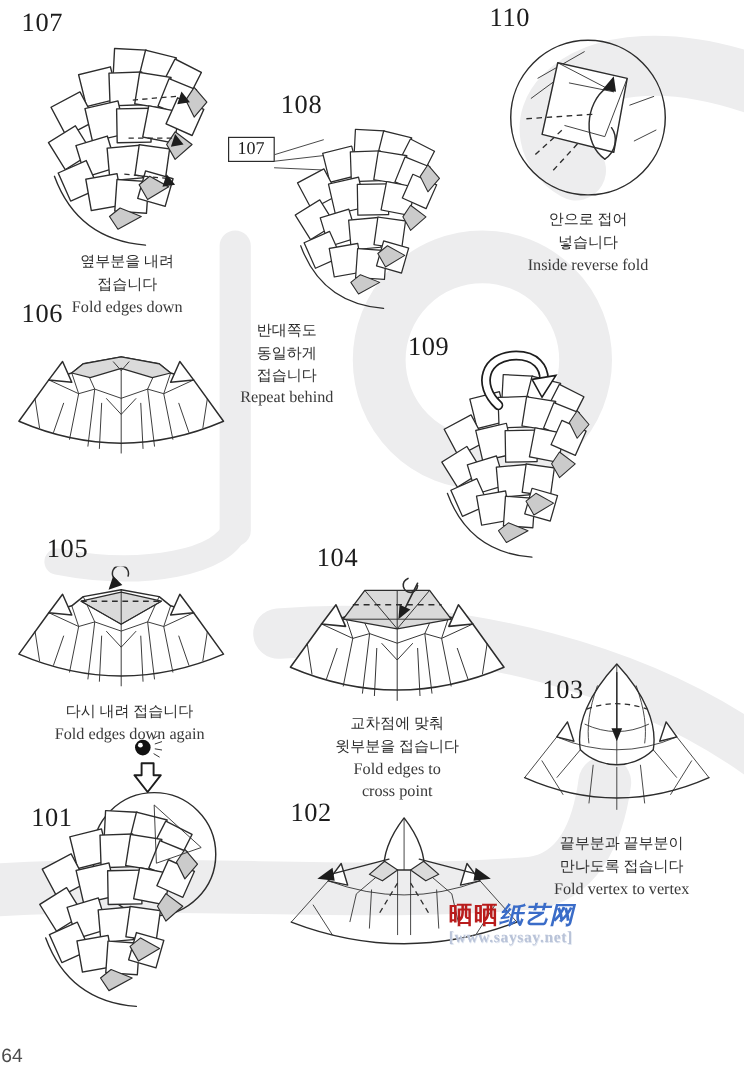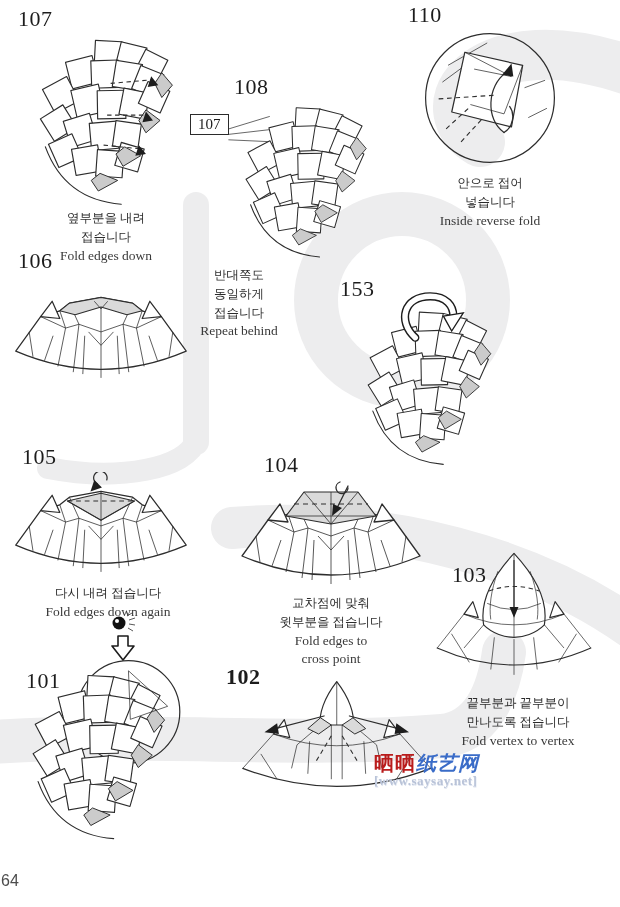--- a/index.html
+++ b/index.html
@@ -164,33 +164,33 @@
   <div class="step" style="left:18px;top:248px;width:190px;">
     <div class="step-num">106</div>
     <svg class="diagram" width="182" height="104" viewBox="0 0 190 108" style="margin:4px 0 0 -8px;">
       <use href="#dome"></use>
       <polygon class="sh2" points="52,34 62,26 95,20 128,26 138,34 122,38 95,30 68,38"></polygon>
       <path class="thin" d="M88,24 L95,32 L102,24"></path>
     </svg>
   </div>
 
   <div class="step" style="left:340px;top:276px;width:180px;">
-    <div class="step-num">153</div>
+    <div class="step-num">109</div>
     <svg class="diagram" width="158" height="178" viewBox="0 0 170 215" style="margin:-14px 0 0 12px;">
       <use href="#blob" y="22" width="170" height="193"></use>
       <g>
         <path d="M66,60 C44,40 52,10 84,10 C104,10 112,22 112,34" fill="none" stroke="#1d1d1d" stroke-width="10" stroke-linecap="round"></path>
         <path d="M66,60 C44,40 52,10 84,10 C104,10 112,22 112,34" fill="none" stroke="#ffffff" stroke-width="6.5" stroke-linecap="round"></path>
         <polygon points="100,34 124,30 110,52" fill="#ffffff" stroke="#1d1d1d" stroke-width="1.6"></polygon>
       </g>
     </svg>
   </div>
 
   <div class="step" style="left:18px;top:444px;width:190px;">
-    <div class="step-num" style="margin-left:4px;">105</div>
+    <div class="step-num" style="margin-left:21px;">105</div>
     <svg class="diagram" width="182" height="104" viewBox="0 0 190 108" style="margin:2px 0 0 -8px;">
       <use href="#dome"></use>
       <polygon class="sh2" points="60,30 95,22 130,30 95,50"></polygon>
       <path class="thin" d="M60,30 L95,50 M130,30 L95,50 M95,22 L95,50"></path>
       <path class="dash" d="M60,30 L130,30"></path>
       <path class="ln" d="M101,8 a7,7 0 1,0 -10,4"></path>
       <polygon class="ah" points="88,8 96,16 84,20"></polygon>
     </svg>
     <div class="caption" style="width:180px;margin-top:8px;">
       <div class="cap-ko">다시 내려 접습니다</div>
@@ -256,21 +256,21 @@
     </svg>
     <div class="step-num" style="position:absolute;left:8px;top:58px;">101</div>
     <svg class="diagram" width="178" height="196" viewBox="0 0 190 210" style="margin-top:44px;">
       <circle class="ln" cx="118" cy="62" r="55"></circle>
       <use href="#blob" x="8" y="16" width="160" height="184"></use>
       <path class="thin" d="M118,18 L160,56 L120,70 Z" fill="#fff"></path>
     </svg>
   </div>
 
   <div class="step" style="left:226px;top:664px;width:236px;">
-    <div class="step-num" style="font-weight:bold;">102</div>
+    <div class="step-num" style="margin-left:16px;">102</div>
     <svg class="diagram" width="226" height="122" viewBox="0 0 225 135" style="margin-top:-12px;">
       <path class="ln" d="M6,100 Q110,140 214,100"></path>
       <path class="thin" d="M6,100 L40,62 M214,100 L180,62"></path>
       <polygon class="wh" points="40,62 52,46 58,66"></polygon>
       <polygon class="wh" points="180,62 168,46 162,66"></polygon>
       <path class="wh" d="M110,4 C96,22 90,40 92,52 L128,52 C130,40 124,22 110,4 Z"></path>
       <g class="thin">
         <path d="M110,4 L110,52"></path>
         <path d="M40,62 Q110,88 180,62"></path>
         <path d="M92,52 L66,74 L60,100 M128,52 L154,74 L160,100"></path>

